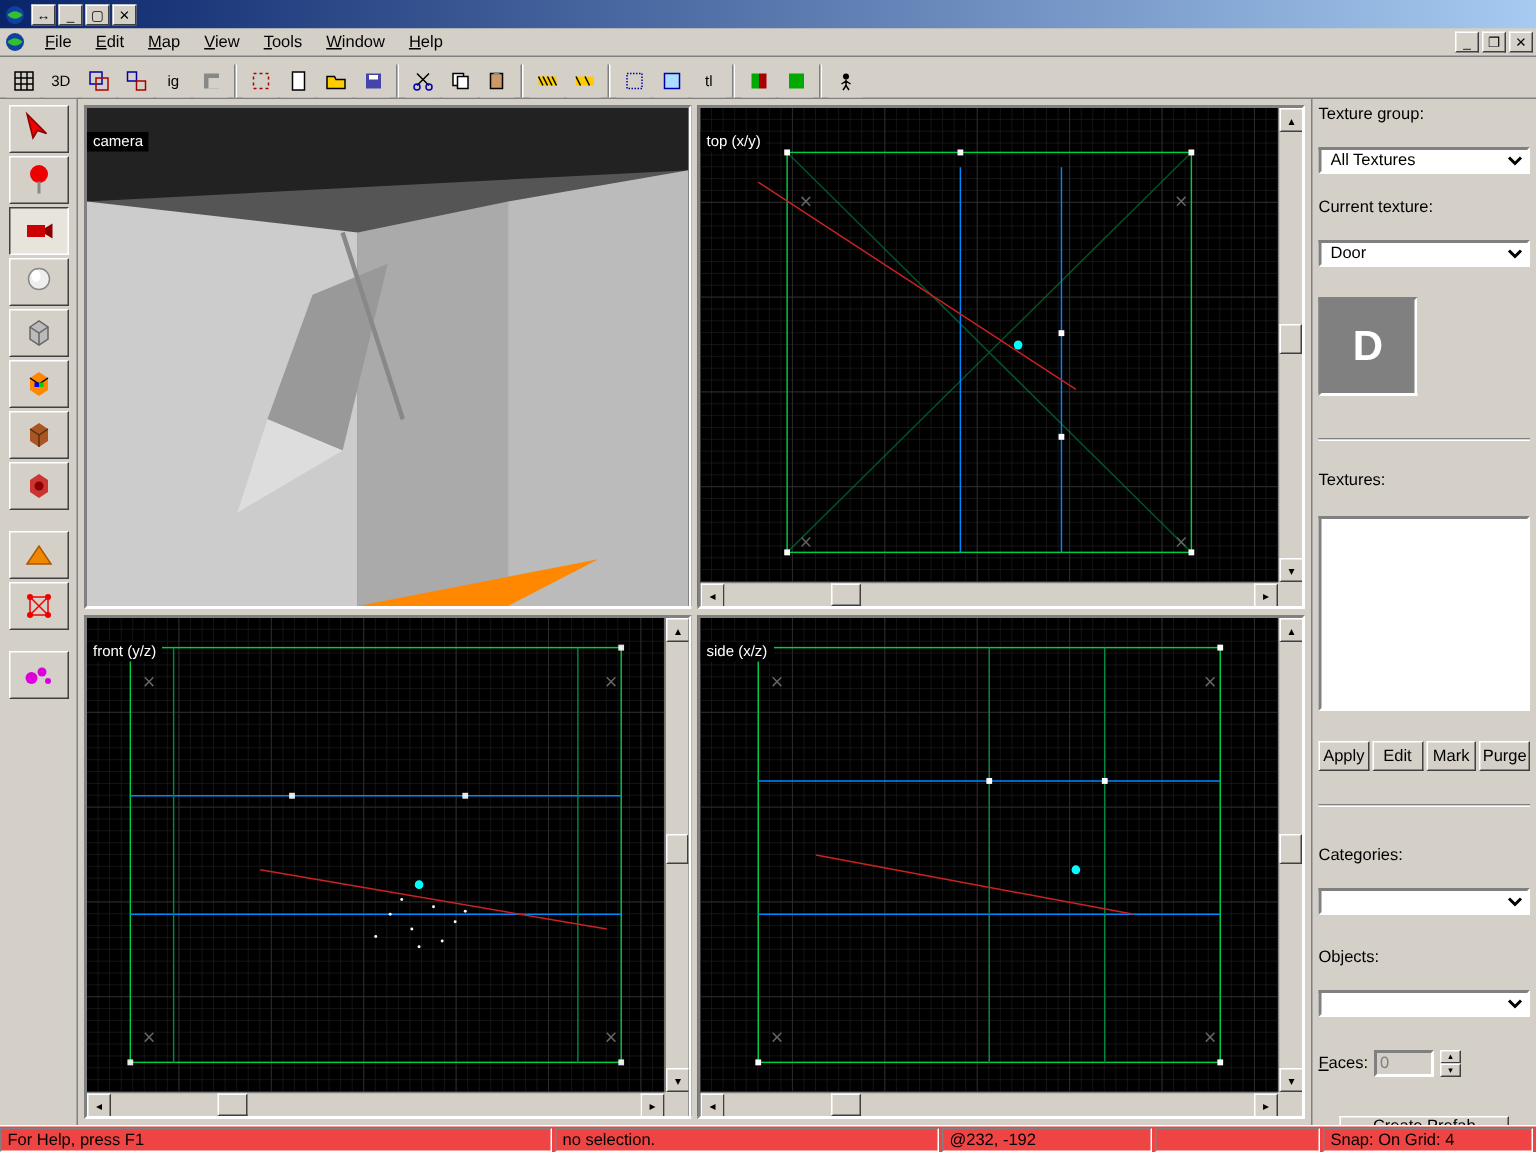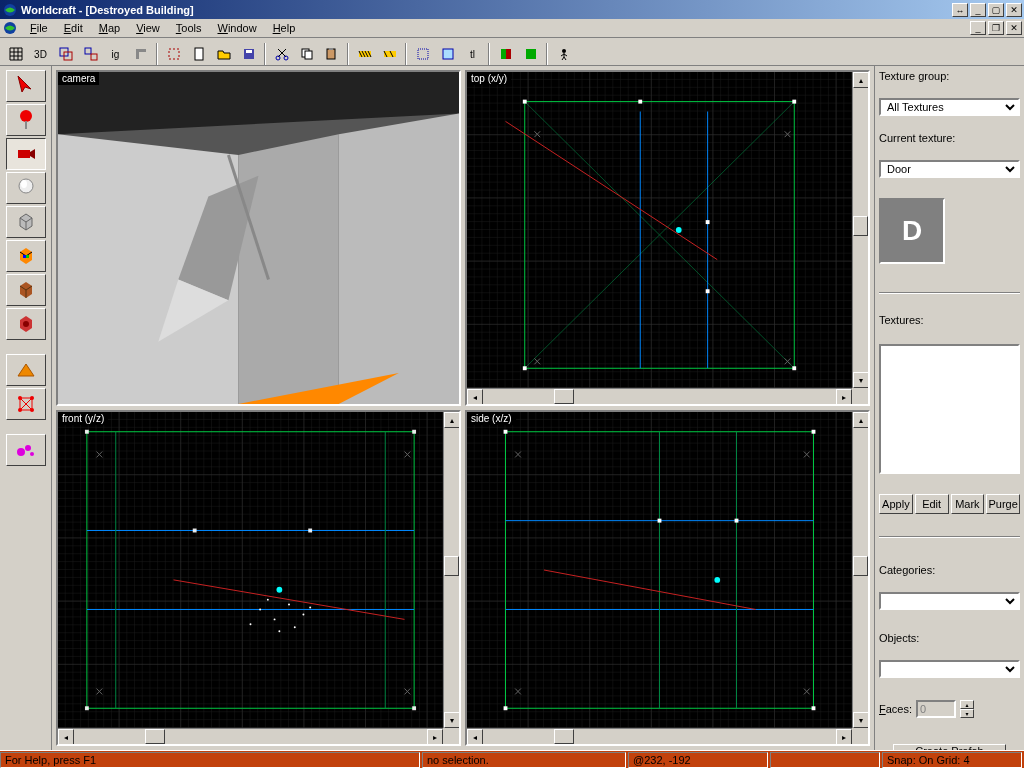--- a/index.html
+++ b/index.html
@@ -40,21 +40,21 @@
 
 .palette { width:52px; background:#d4d0c8; border-right:1px solid #808080; display:flex; flex-direction:column; align-items:center; padding-top:4px; gap:2px;}
 .palette .ptool { width:40px; height:32px; border:1px solid; border-color:#fff #404040 #404040 #fff; background:#d4d0c8; display:flex; align-items:center; justify-content:center; cursor:default;}
 .palette .ptool.sel { border-color:#404040 #fff #fff #404040; background:#e8e4dc;}
 .palette .ptool svg { display:block; }
 .palette .gap { height:10px; }
 
 
 .viewports { flex:1; display:grid; grid-template-columns: 1fr 1fr; grid-template-rows: 1fr 1fr; gap:4px; padding:4px; background:#d4d0c8;}
 .vp { position:relative; background:#000; border:2px solid; border-color:#808080 #fff #fff #808080; overflow:hidden;}
-.vp .label { position:absolute; top:0; left:0; background:#000; color:#fff; font-size:10px; padding:1px 4px; z-index:2;}
+.vp .label { position:absolute; top:16px; left:0; background:#000; color:#fff; font-size:10px; padding:1px 4px; z-index:2;}
 .vp .sbv { position:absolute; right:0; top:0; bottom:16px; width:16px; background:#d4d0c8; border-left:1px solid #808080; display:flex; flex-direction:column;}
 .vp .sbh { position:absolute; left:0; right:16px; bottom:0; height:16px; background:#d4d0c8; border-top:1px solid #808080; display:flex;}
 .vp .sbv .arr, .vp .sbh .arr { width:16px;height:16px;background:#d4d0c8;border:1px solid;border-color:#fff #404040 #404040 #fff;font-size:8px;display:flex;align-items:center;justify-content:center;}
 .vp .sbv .track { flex:1; background:#d4d0c8; position:relative;}
 .vp .sbh .track { flex:1; background:#d4d0c8; position:relative;}
 .vp .thumb { position:absolute; background:#d4d0c8; border:1px solid; border-color:#fff #404040 #404040 #fff;}
 .vp .sbv .thumb { left:0; right:0; top:45%; height:20px;}
 .vp .sbh .thumb { top:0; bottom:0; left:20%; width:20px;}
 .vp .corner { position:absolute; right:0; bottom:0; width:16px; height:16px; background:#d4d0c8;}
 .vp .canvas { position:absolute; top:0; left:0; right:16px; bottom:16px; }
@@ -73,36 +73,35 @@
 .rpanel .btnrow { display:flex; gap:2px; margin-top:4px;}
 .rpanel .btnrow button { flex:1; font-size:11px; padding:0;}
 .rpanel .moverow { display:flex; align-items:center; gap:2px; margin-top:8px;}
 .rpanel .facesrow { display:flex; align-items:center; gap:4px; margin-top:6px;}
 .rpanel input.spin { width:40px; height:18px; border:2px solid; border-color:#808080 #fff #fff #808080; background:#d4d0c8; color:#808080; padding:0 2px;}
 .rpanel .spinbtns { display:flex; flex-direction:column;}
 .rpanel .spinbtns button{ width:14px;height:9px;font-size:6px;line-height:6px;background:#d4d0c8;border:1px solid;border-color:#fff #404040 #404040 #fff;padding:0;}
 .rpanel .section-gap { height:4px; border-top:1px solid #808080; border-bottom:1px solid #fff; margin:6px 0 4px;}
 
 
-.statusbar { height:18px; background:#c2410c; border-top:1px solid #fff; display:flex; align-items:center;}
+.statusbar { height:18px; background:#ef4444; border-top:1px solid #fff; display:flex; align-items:center;}
 .statusbar .pane { border:1px solid; border-color:#808080 #fff #fff #808080; height:16px; padding:0 4px; display:flex; align-items:center; margin-right:2px;}
 .statusbar .pane.flex { flex:1; }
 .un { text-decoration: underline; }
 </style>
 </head>
 <body>
 
 <div class="titlebar">
   <span class="icon">
     <svg width="14" height="14">
         <circle cx="7" cy="7" r="6" fill="#1040a0"></circle>
         <path d="M2 7 Q7 2 12 7 Q7 12 2 7" fill="#30c030"></path>
       </svg>
   </span>
-  <span class="title">Worldcraft - [Destroyed Building]</span>
   <div class="winbtns">
     <button>↔</button>
     <button>_</button>
     <button>▢</button>
     <button>✕</button>
   </div>
 </div>
 
 <div class="menubar">
   <span class="mdi-icon">
@@ -515,17 +514,17 @@
           <button>▴</button>
           <button>▾</button>
         </div>
     </div>
     <button class="btn" style="margin:10px 14px 0">Create Prefab</button>
   </div>
 </div>
 
 <div class="statusbar">
   <div class="pane flex">For Help, press F1</div>
-  <div class="pane" style="width:204px">no selection.</div>
+  <div class="pane" style="width:256px">no selection.</div>
   <div class="pane" style="width:140px">@232, -192</div>
   <div class="pane" style="width:110px"></div>
   <div class="pane" style="width:140px">Snap: On Grid: 4</div>
 </div>
 
 </body></html>

